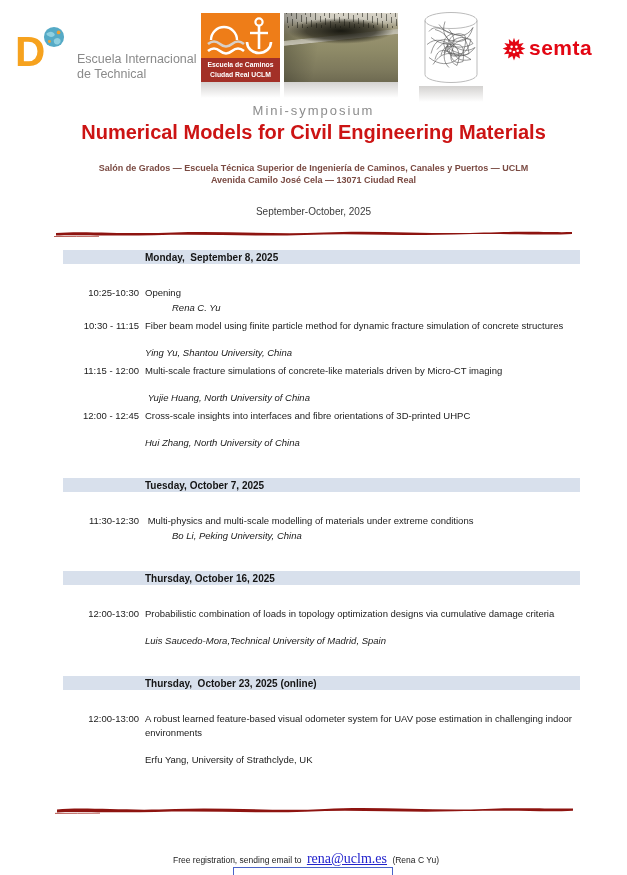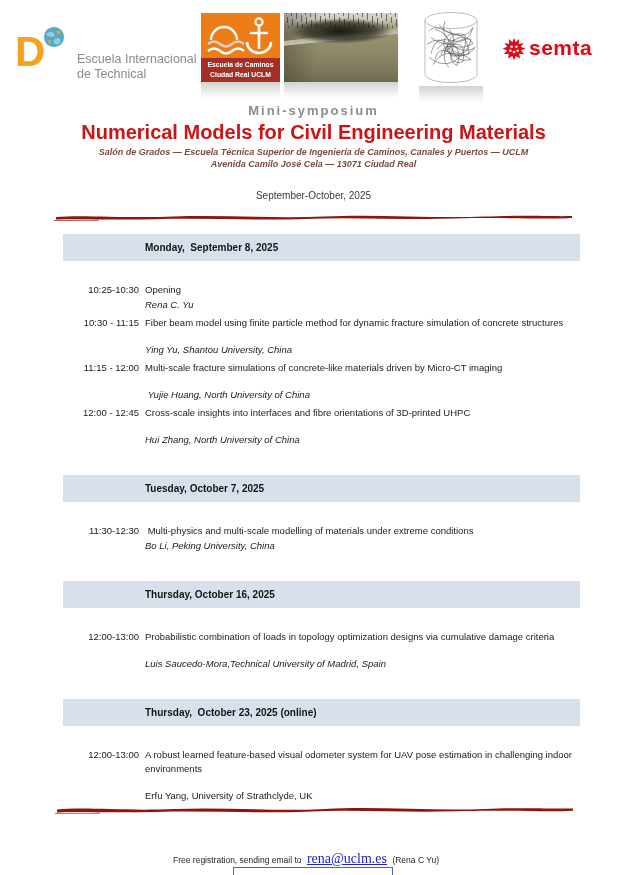--- a/index.html
+++ b/index.html
@@ -31,39 +31,39 @@
       linear-gradient(174deg, rgba(0,0,0,0) 34%, #b7b4a3 35%, #c2bfb0 40%, rgba(0,0,0,0) 41%),
       linear-gradient(100deg, rgba(0,0,0,.28), rgba(0,0,0,0) 32%),
       linear-gradient(180deg,#d9d5c9 0%,#cfccc0 9%,#a9a38b 18%,#989270 32%,#8e8a67 55%,#7e7a5d 82%,#6e6a51 100%);
   }
   .logo-fibers{position:absolute;left:419px;top:9px;width:64px;height:77px;background:#fff;}
   .logo-fibers svg{display:block;width:100%;height:100%;}
   .logo-semta{position:absolute;left:501px;top:36px;display:flex;align-items:flex-start;}
   .semta-gear{width:26px;height:26px;margin-right:2px;}
   .semta-word{font-size:21px;font-weight:bold;color:var(--semta-red,#e30613);letter-spacing:.5px;}
   
-  .kicker{margin-top:8px;text-align:center;font-size:13px;font-weight:bold;letter-spacing:2px;color:#8c8c8c;}
+  .kicker{margin-top:8px;text-align:center;font-size:13px;font-weight:normal;letter-spacing:2px;color:#8c8c8c;}
   .main-title{margin-top:3px;text-align:center;font-size:20px;font-weight:bold;color:var(--accent-red,#cc1414);}
-  .venue{margin-top:3px;text-align:center;font-size:9px;color:var(--venue-red,#7a4a42);line-height:11.5px;font-weight:bold;font-style:italic;}
+  .venue{margin-top:19px;text-align:center;font-size:9px;color:var(--venue-red,#7a4a42);line-height:11.5px;font-weight:bold;}
   .dates{margin-top:20px;text-align:center;font-size:10px;color:#3c3c3c;}
   .brush{display:block;width:520px;height:11px;margin:10px auto 0;}
   .brush-2{position:absolute;left:55px;top:803px;width:520px;height:12px;margin:0;}
   
   .schedule{width:517px;margin:12px 0 0 63px;}
   .session{margin-bottom:28px;}
-  .session-bar{height:27px;background:var(--bar-blue,#d8e0ec);display:flex;align-items:center;}
+  .session-bar{height:14px;background:var(--bar-blue,#d8e0ec);display:flex;align-items:center;}
   .session-bar .bar-label{margin-left:82px;font-size:10px;font-weight:bold;color:#141414;white-space:pre-wrap;}
   .session-items{padding-top:18px;}
   .talk{display:grid;grid-template-columns:76px 1fr;column-gap:6px;margin-top:4px;}
   .talk-time{text-align:right;font-size:9.5px;line-height:14px;color:#1a1a1a;}
   .talk-body{padding-right:6px;}
   .talk-title{font-size:9.5px;line-height:14px;color:#1a1a1a;white-space:pre-wrap;}
   .talk-speaker{font-size:9.5px;line-height:14px;color:#1a1a1a;margin-top:13px;white-space:pre-wrap;}
   .talk-speaker.italic{font-style:italic;}
-  .talk-speaker.tight{margin-top:1px;}
+  .talk-speaker.tight{margin-top:1px;margin-left:27px;}
   
   .footer{position:absolute;left:0;top:851px;width:612px;text-align:center;font-size:8.5px;color:#222;}
   .footer .email-link{font-family:"Liberation Serif",serif;font-size:14px;color:var(--link-blue,#2222cc);
     text-decoration:underline;margin:0 3px;}
   .partial-box{position:absolute;left:233px;top:867px;width:158px;height:14px;border:1px solid #4a63c8;background:transparent;}
 </style>
 </head>
 <body>
 
 <div class="page">

